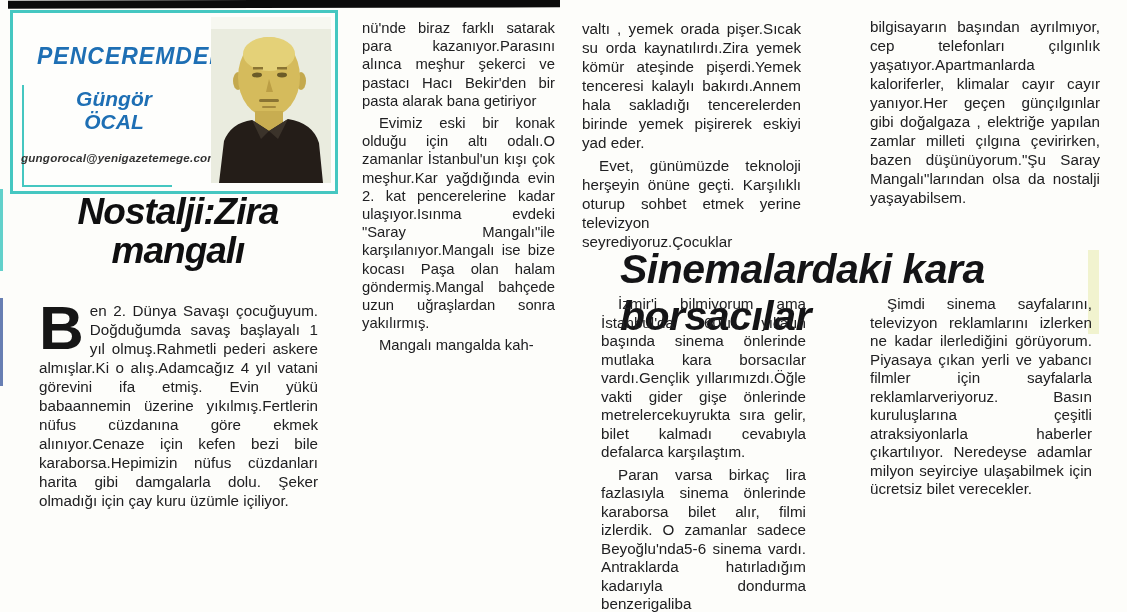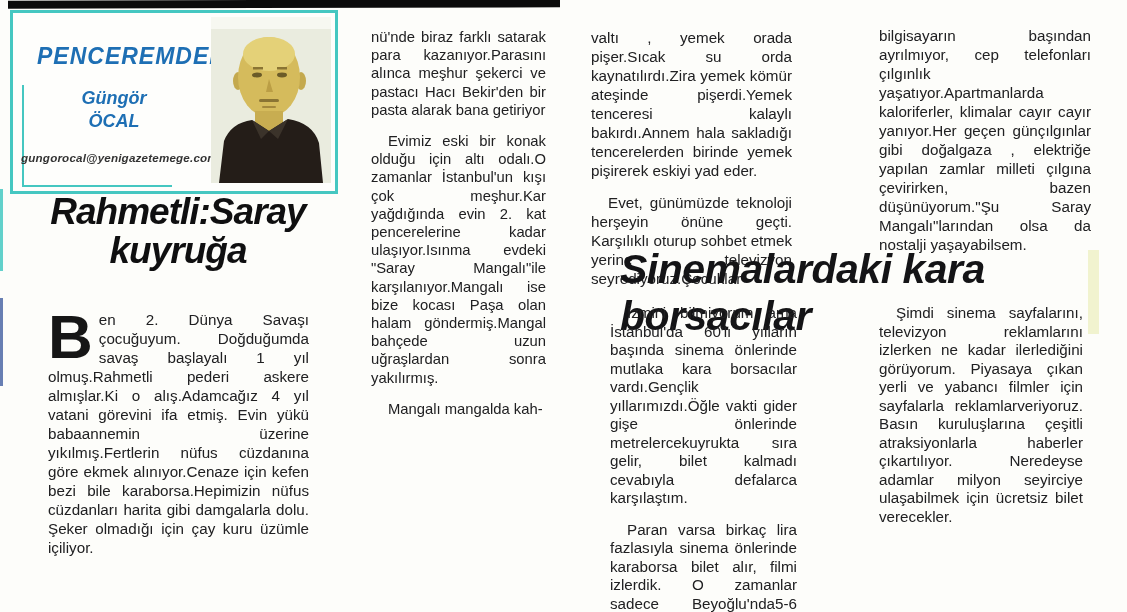--- a/index.html
+++ b/index.html
@@ -12,40 +12,40 @@
   .scan-bar-top{position:absolute;left:8px;top:0;width:552px;height:8px;background:#0b0b0b;transform:rotate(-0.15deg);}
   .edge-line-cyan{position:absolute;left:0;top:189px;width:3px;height:82px;background:#62d1cb;}
   .edge-line-blue{position:absolute;left:0;top:298px;width:3px;height:88px;background:#35549b;opacity:.75;}
   .scan-smudge-right{position:absolute;left:1088px;top:250px;width:11px;height:84px;background:#eef0c4;opacity:.8;}
 
   
   .masthead{position:absolute;left:10px;top:10px;width:322px;height:178px;border:3px solid #45c7c1;background:#fefefc;}
   .masthead-accent{position:absolute;left:9px;top:72px;bottom:4px;width:2px;background:#45c7c1;}
   .masthead-accent-h{position:absolute;left:9px;bottom:4px;width:150px;height:2px;background:#45c7c1;}
   .penceremden{position:absolute;left:24px;top:30px;font-size:23px;font-weight:bold;font-style:italic;color:#1e6fb4;letter-spacing:1px;}
-  .author{position:absolute;left:28px;top:74px;width:146px;text-align:center;font-size:18px;font-weight:bold;font-style:italic;color:#1e6fb4;line-height:23px;}
+  .author{position:absolute;left:28px;top:74px;width:146px;text-align:center;font-size:21px;font-weight:bold;font-style:italic;color:#1e6fb4;line-height:23px;}
   .email{position:absolute;left:8px;top:138px;font-size:11.6px;font-weight:bold;font-style:italic;color:#333;letter-spacing:.2px;}
   .photo{position:absolute;left:198px;top:4px;width:120px;height:166px;overflow:hidden;}
 
   
   .headline1{position:absolute;left:28px;top:192px;width:300px;text-align:center;
     font-size:37px;font-weight:bold;font-style:italic;line-height:39px;color:#0f0f10;letter-spacing:-1px;}
   .headline2{position:absolute;left:598px;top:246px;width:529px;padding-left:22px;box-sizing:border-box;
     font-size:41px;font-weight:bold;font-style:italic;color:#141416;letter-spacing:-.5px;}
 
   
   .body-text{font-size:15.2px;line-height:19px;color:#202022;text-align:justify;}
   .col{position:absolute;}
   .col1{left:35px;top:297px;width:287px;}
   .col2{left:358px;top:15px;width:201px;font-size:14.8px;line-height:18.2px;}
   .col3{left:578px;top:15px;width:227px;}
   .col4{left:866px;top:13px;width:238px;}
   .a2left{left:597px;top:291px;width:213px;line-height:18.5px;}
   .a2right{left:866px;top:291px;width:230px;line-height:18.5px;}
-  .para{margin:13px;}
+  .para{margin:4px;}
   .indent{text-indent:17px;}
   .dropcap{float:left;font-size:62px;line-height:50px;font-weight:bold;color:#161616;padding:2px 6px 0 0;}
   .subhead2{margin:15px 0 11px;text-align:center;font-size:16.5px;font-weight:bold;color:#101012;letter-spacing:.2px;font-style:normal;text-indent:0;}
 </style>
 </head>
 <body>
 
 <div class="page">
 
   <div class="scan-bar-top"></div>
@@ -79,22 +79,22 @@
         <rect x="51" y="89" width="14" height="2" rx="1" fill="#a3883c"></rect>
         <rect x="44" y="94" width="28" height="22" fill="#c8ad51"></rect>
         <path d="M8 166 L13 124 Q20 106 41 103 L58 114 L77 102 Q102 106 108 126 L112 166 Z" fill="#241d18"></path>
         <path d="M41 103 L58 114 L50 122 Z" fill="#3b332a"></path>
         <path d="M77 102 L58 114 L67 122 Z" fill="#3b332a"></path>
       </svg>
     </div>
   </div>
 
   <div class="headline1">
-    <div>Rahmetli:Saray</div>
-    <div>kuyruğa</div>
+    <div>Nostalji:Zira</div>
+    <div>mangalı</div>
   </div>
 
   <div class="col col1 body-text">
     <p class="para"><span class="dropcap">B</span><span>en 2. Dünya Savaşı çocuğuyum. Doğduğumda savaş başlayalı 1 yıl olmuş.Rahmetli pederi askere almışlar.Ki o alış.Adamcağız 4 yıl vatani görevini ifa etmiş. Evin yükü babaannemin üzerine yıkılmış.Fertlerin nüfus cüzdanına göre ekmek alınıyor.Cenaze için kefen bezi bile karaborsa.Hepimizin nüfus cüzdanları harita gibi damgalarla dolu. Şeker olmadığı için çay kuru üzümle içiliyor.</span></p>
   </div>
 
   <div class="col col2 body-text">
     <p class="para">nü'nde biraz farklı satarak para kazanıyor.Parasını alınca meşhur şekerci ve pastacı Hacı Bekir'den bir pasta alarak bana getiriyor</p>
     <p class="para indent">Evimiz eski bir konak olduğu için altı odalı.O zamanlar İstanbul'un kışı çok meşhur.Kar yağdığında evin 2. kat pencerelerine kadar ulaşıyor.Isınma evdeki "Saray Mangalı"ile karşılanıyor.Mangalı ise bize kocası Paşa olan halam göndermiş.Mangal bahçede uzun uğraşlardan sonra yakılırmış.</p>
     <p class="para indent">Mangalı mangalda kah-</p>

